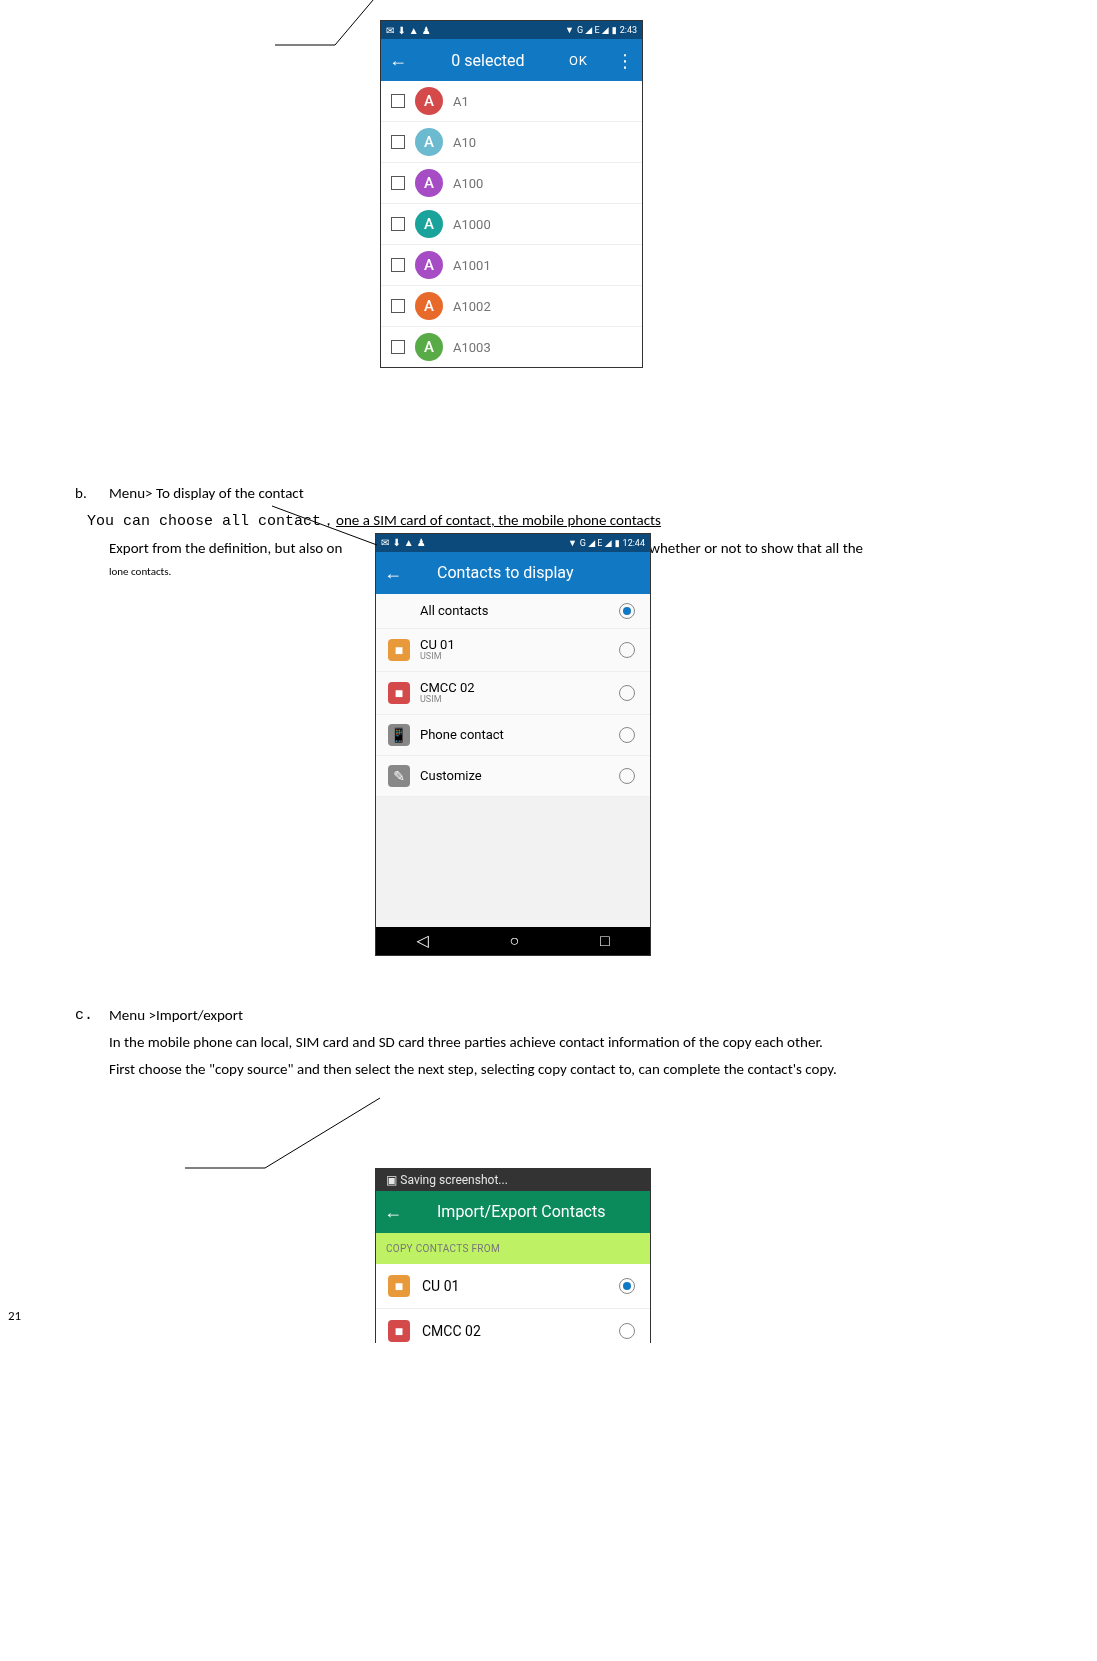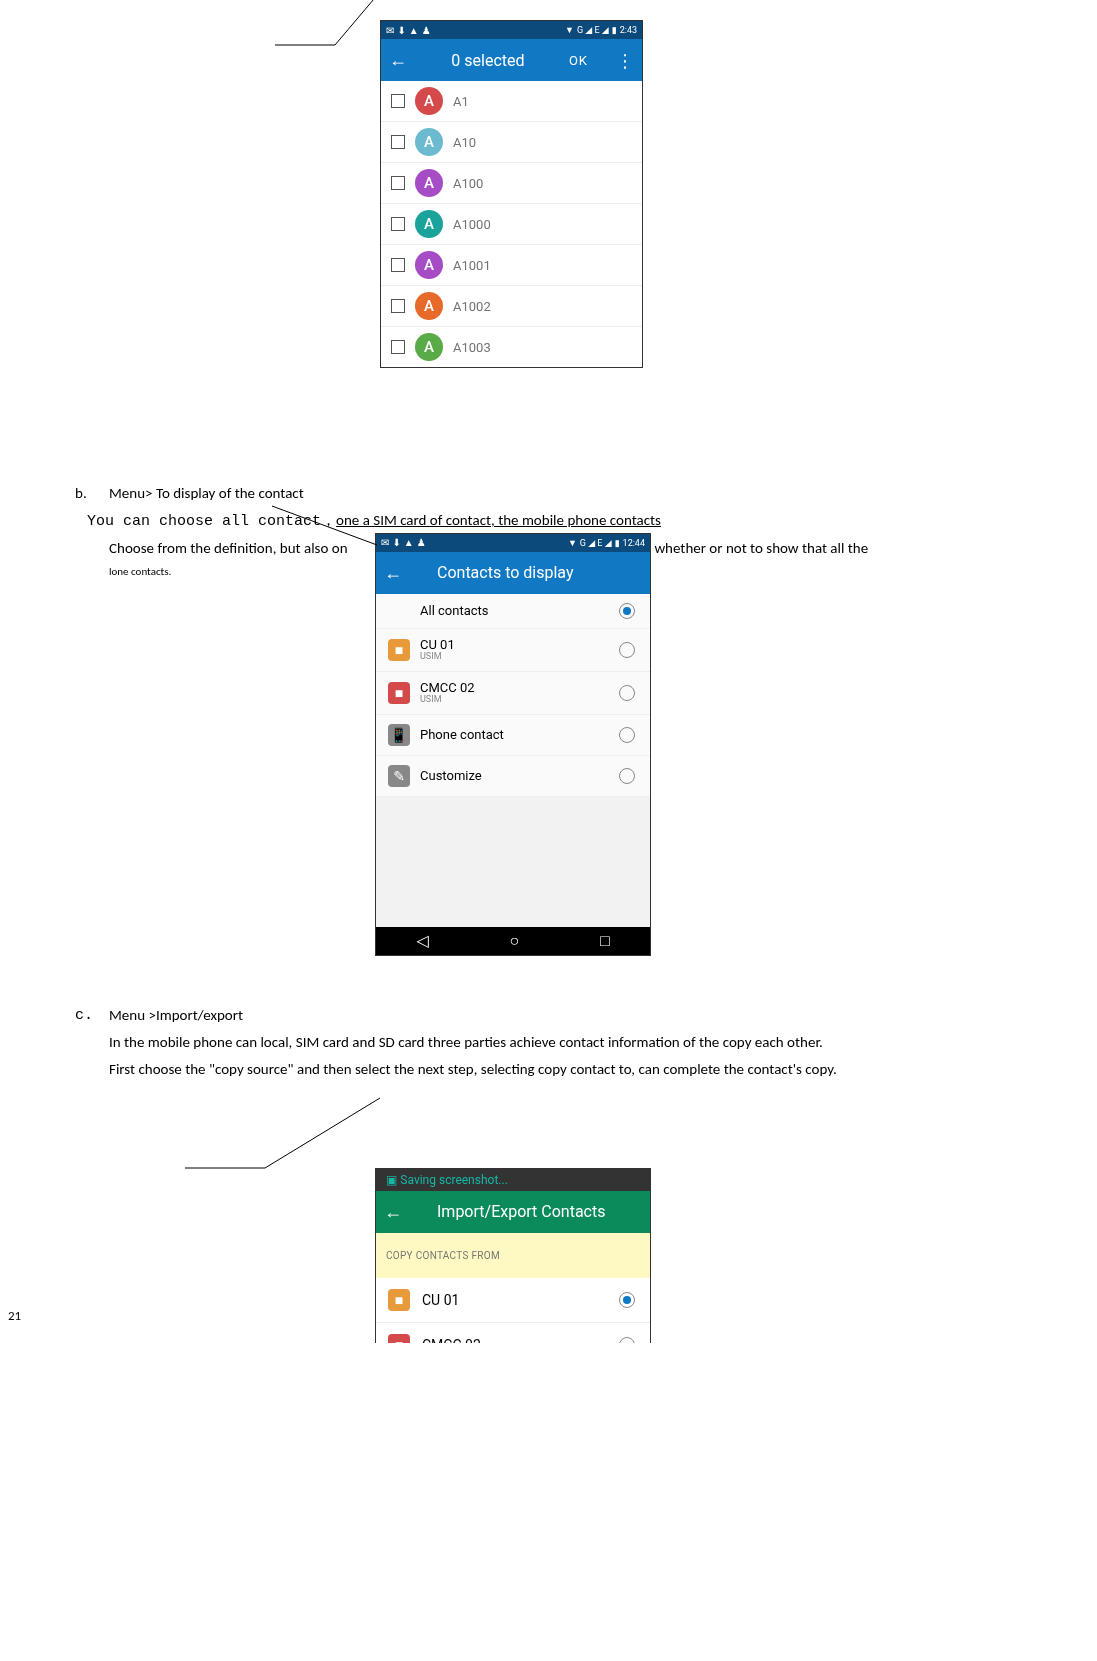--- a/index.html
+++ b/index.html
@@ -172,41 +172,41 @@
     .shot3-wrap { position:relative; margin-top:20px; height:200px;}
     .shot3 {
       width: 276px;
       position:absolute;
       left:320px;
       top:65px;
       border:1px solid #333;
       overflow:hidden;
     }
     .group-head {
-      background:#fef9c3;
+      background:#bef264;
       color:#777;
       font-size:10px;
-      padding:17px 10px;
+      padding:10px 10px;
       letter-spacing:0.3px;
     }
     .source-row {
       display:flex; align-items:center;
       padding: 11px 15px 11px 12px;
       background:#fff;
       border-bottom:1px solid #eee;
       font-size:14px;
     }
     .source-row .icn {
       width:22px;height:22px;border-radius:4px;
       display:flex;align-items:center;justify-content:center;
       margin-right:12px;color:#fff;font-size:14px;
     }
     .source-row .rname { flex:1;}
     .saving-bar {
-      background:#333; color:#14b8a6; font-size:12px;
+      background:#333; color:#e5e5e5; font-size:12px;
       padding:4px 10px;
     }
     .nav-bar {
        background:#000; height:28px;
        display:flex; justify-content:space-around; align-items:center;
        color:#fff; font-size:16px;
     }
   </style>
 </head>
 <body>
@@ -278,21 +278,21 @@
     </div>
   </div>
 
   <div class="section-b bwrap">
     <div class="item-label">
       <span class="item-bullet">b.</span>
       <span class="item-head">Menu&gt; To display of the contact</span>
     </div>
     <div class="serif-line"><span>You can choose all contact</span><span>，</span><span style="font-family:Calibri,Arial,sans-serif;" class="bold-under">one a SIM card of contact, the mobile phone contacts</span></div>
     <div class="btext-line2">
-      <span>Choose from the definition, but also on</span>
+      <span>Export from the definition, but also on</span>
       <span style="display:inline-block; width:300px;"></span>
       <span>whether or not to show that all the</span>
     </div>
     <div class="btext-line3">lone contacts.</div>
 
     <svg class="callout-line" style="left:217px; top:18px;" width="120" height="50">
       <polyline points="0,8 105,47"></polyline>
     </svg>
     <div class="phone shot2">
       <div class="statusbar" style="background:#0b4a7a;">

